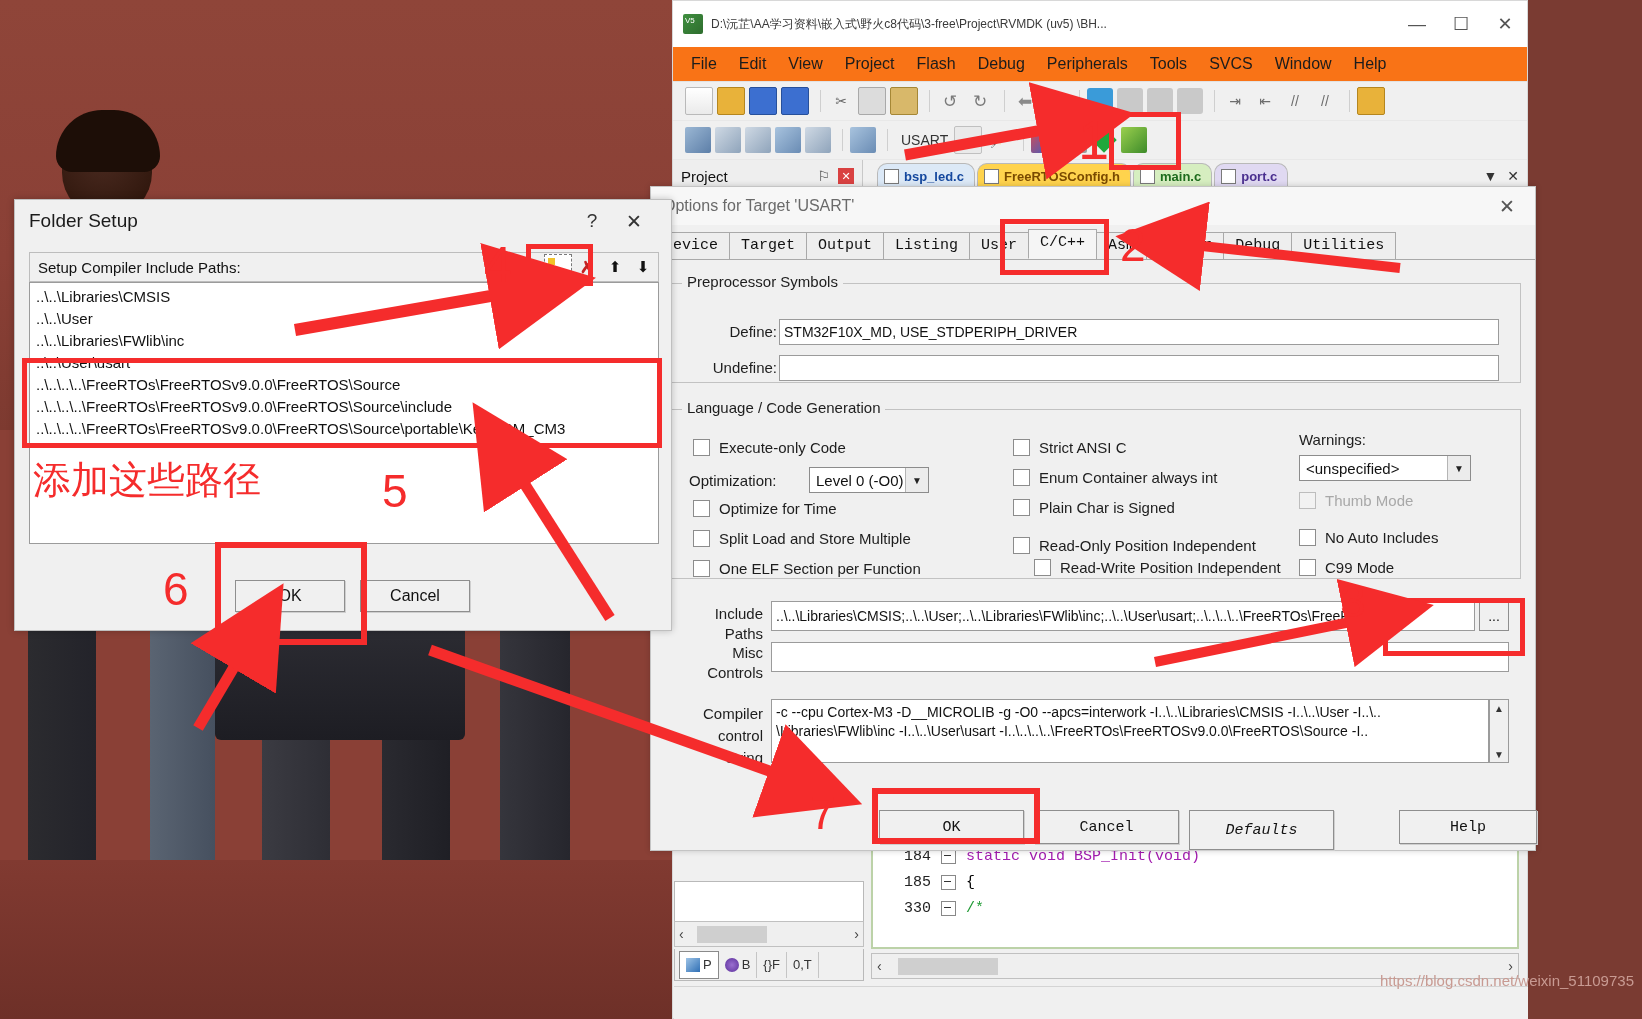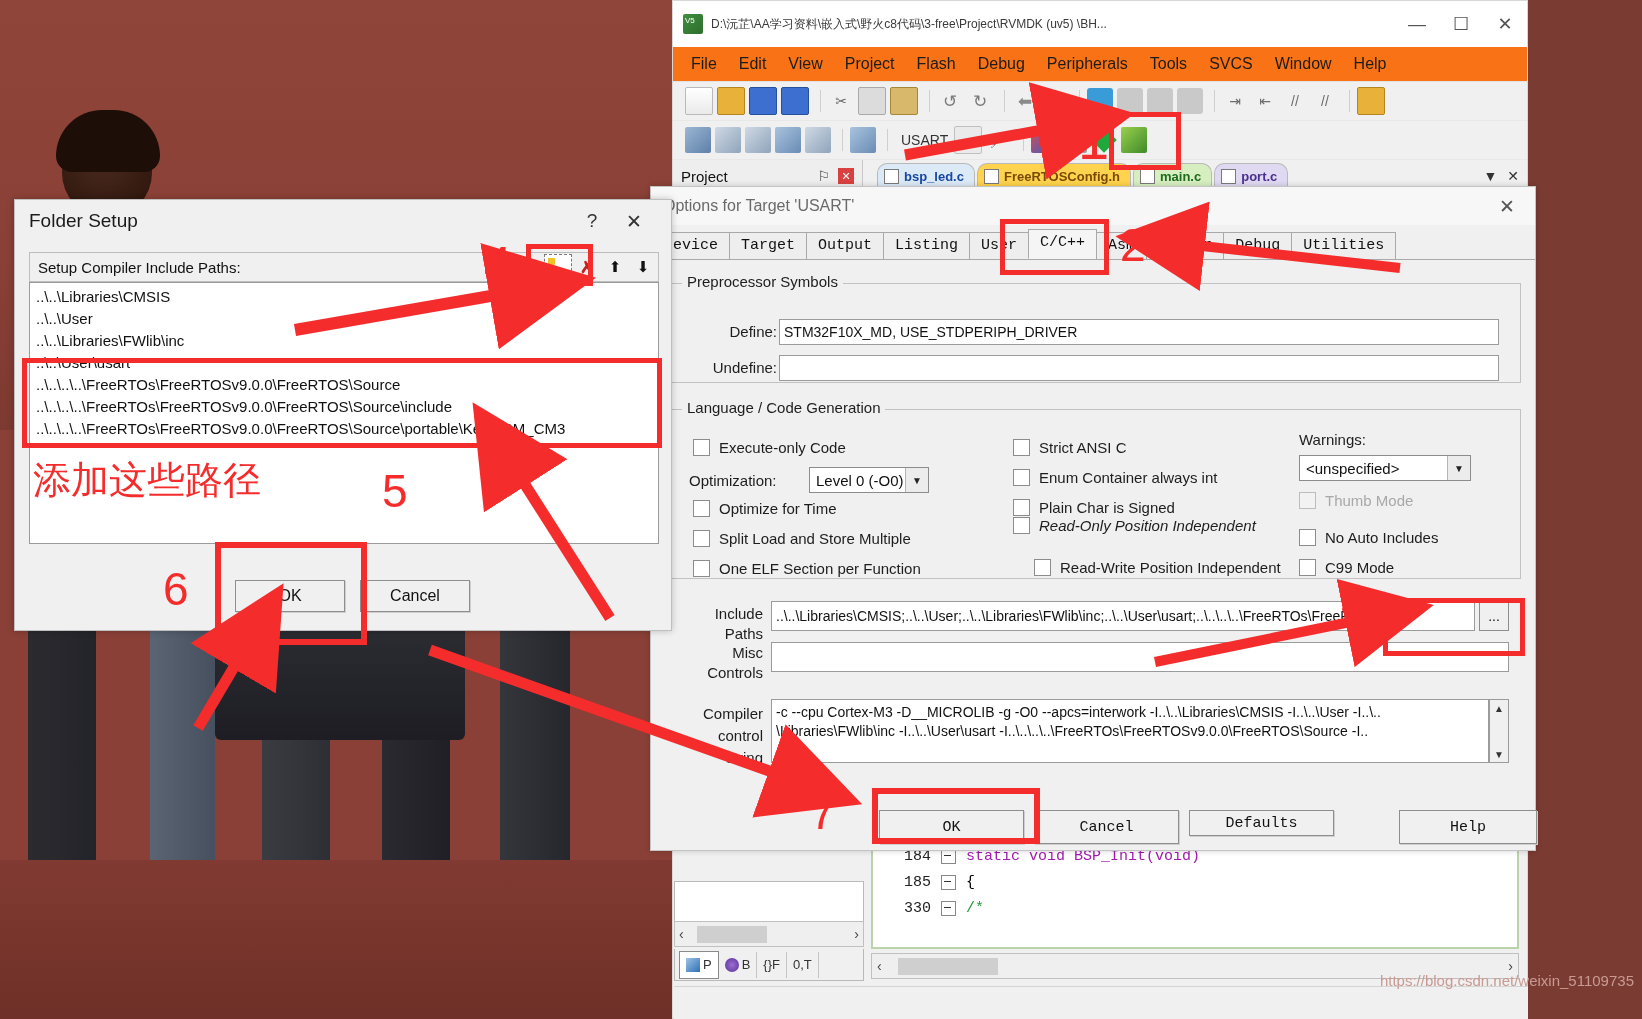--- a/index.html
+++ b/index.html
@@ -568,21 +568,21 @@
     <span>Strict ANSI C</span>
   </div>
   <div class="cb-row" style="left:362px;top:282px;">
     <span class="cb"></span>
     <span>Enum Container always int</span>
   </div>
   <div class="cb-row" style="left:362px;top:312px;">
     <span class="cb"></span>
     <span>Plain Char is Signed</span>
   </div>
-  <div class="cb-row" style="left:362px;top:330px;font-style:italic;">
+  <div class="cb-row" style="left:362px;top:350px;">
     <span class="cb"></span>
     <span>Read-Only Position Independent</span>
   </div>
   <div class="cb-row" style="left:362px;top:372px;padding-left:21px;">
     <span class="cb"></span>
     <span>Read-Write Position Independent</span>
   </div>
 
   <div class="fld-label" style="left:648px;top:244px;width:120px;text-align:left;">Warnings:</div>
   <div class="combo" style="left:648px;top:268px;width:172px;">
@@ -618,21 +618,21 @@
     <div>-c --cpu Cortex-M3 -D__MICROLIB -g -O0 --apcs=interwork -I..\..\Libraries\CMSIS -I..\..\User -I..\..</div>
     <div>\Libraries\FWlib\inc -I..\..\User\usart -I..\..\..\..\FreeRTOs\FreeRTOSv9.0.0\FreeRTOS\Source -I..</div>
   </div>
   <div class="scrollv" style="left:838px;top:512px;height:64px;">
     <div>▲</div>
     <div>▼</div>
   </div>
 
   <div class="btn" style="left:228px;top:623px;width:145px;height:34px;">OK</div>
   <div class="btn" style="left:383px;top:623px;width:145px;height:34px;">Cancel</div>
-  <div class="btn" style="left:538px;top:623px;width:145px;height:26px;">Defaults</div>
+  <div class="btn" style="left:538px;top:623px;width:145px;height:40px;font-style:italic;">Defaults</div>
   <div class="btn" style="left:748px;top:623px;width:138px;height:34px;">Help</div>
 </div>
 
 <div id="folder-dialog">
   <div id="fd-titlebar">
     <div id="fd-title-text">Folder Setup</div>
     <div class="fd-tb">?</div>
     <div class="fd-tb">✕</div>
   </div>
 

